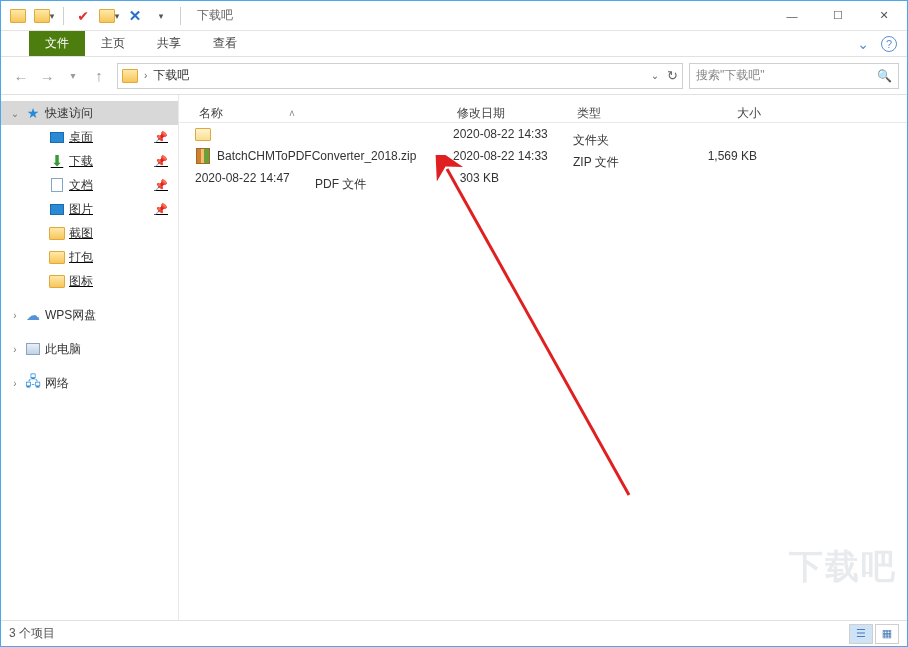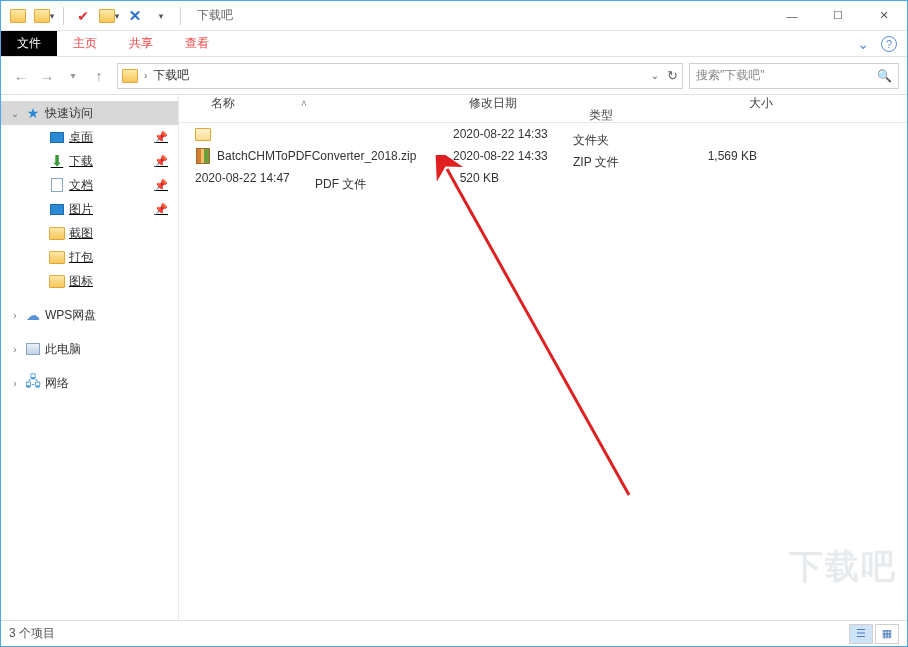--- a/index.html
+++ b/index.html
@@ -11,22 +11,22 @@
 .qat-sep { width: 1px; height: 18px; background: #d0d0d0; margin: 0 4px; }
 .qat-btn { display: flex; align-items: center; justify-content: center; width: 22px; height: 22px; cursor: default; }
 .checkmark { color: #e03030; font-size: 14px; }
 .close-x { color: #2a6fc9; font-weight: bold; font-size: 15px; }
 .qat-dd { color: #555; font-size: 9px; }
 .title-text { color: #666; margin-left: 8px; }
 .win-controls { margin-left: auto; display: flex; }
 .win-btn { width: 46px; height: 30px; display: flex; align-items: center; justify-content: center; color: #555; font-size: 11px; }
 
 .ribbon-tabs { height: 26px; display: flex; align-items: stretch; background: #fff; border-bottom: 1px solid #e1e1e1; }
-.rtab { padding: 0 16px; display: flex; align-items: center; color: #ef4444; cursor: default; }
-.rtab.file { background: #000000; color: #fff; }
+.rtab { padding: 0 16px; display: flex; align-items: center; color: #404040; cursor: default; }
+.rtab.file { background: #4d7c0f; color: #fff; margin-left: 28px; }
 .ribbon-right { margin-left: auto; display: flex; align-items: center; padding-right: 10px; color: #5a8fd6; }
 
 .nav-row { height: 38px; display: flex; align-items: center; gap: 6px; padding: 4px 8px; border-bottom: 1px solid #e1e1e1; background: #fff; }
 .nav-arrows { display: flex; align-items: center; gap: 2px; color: #9a9a9a; }
 .nav-arrow { width: 24px; height: 24px; display: flex; align-items: center; justify-content: center; font-size: 15px; }
 .nav-arrow.small { font-size: 10px; }
 .nav-up { font-size: 15px; color: #9a9a9a; }
 .addr-bar { flex: 1; height: 26px; border: 1px solid #cfcfcf; display: flex; align-items: center; padding: 0 4px; gap: 6px; }
 .addr-seg { display: flex; align-items: center; gap: 6px; color: #333; }
 .addr-chev { color: #666; font-size: 10px; }
@@ -45,21 +45,21 @@
 .ico-folder { width: 16px; height: 13px; background: linear-gradient(#ffe9a6,#f7c65b); border: 1px solid #e0a93e; border-radius: 1px; }
 .ico-star { color: #2a8ad4; font-size: 14px; }
 .ico-blue { width: 14px; height: 11px; background: #2a8ad4; border: 1px solid #1a6bb0; }
 .ico-green { color: #3a9a3a; font-size: 15px; }
 .ico-doc { width: 12px; height: 14px; background: #fff; border: 1px solid #86a7c1; position: relative; }
 .ico-disk { width: 14px; height: 12px; background: linear-gradient(#e8f0f8,#c0d2e4); border: 1px solid #8aa5c0; }
 .ico-net { color: #2a8ad4; font-size: 14px; }
 .ico-cloud { color: #5593d6; font-size: 14px; }
 
 .list-area { flex: 1; display: flex; flex-direction: column; position: relative; }
-.col-headers { height: 28px; display: flex; align-items: flex-start; border-bottom: 1px solid #e8e8e8; color: #444; padding-left: 24px; }
+.col-headers { height: 28px; display: flex; align-items: flex-end; border-bottom: 1px solid #e8e8e8; color: #444; padding-left: 12px; }
 .col { padding: 0 8px; }
 .col-name { width: 258px; display: flex; align-items: center; gap: 6px; }
 .col-date { width: 120px; }
 .col-type { width: 110px; margin-top: 12px; }
 .col-size { width: 90px; text-align: right; }
 .sort-ind { color: #888; font-size: 10px; margin-left: 60px; }
 .file-rows { flex: 1; }
 .file-row { height: 22px; display: flex; align-items: center; padding-left: 8px; color: #333; }
 .file-row .col-name { display: flex; align-items: center; gap: 6px; }
 .fico { width: 16px; height: 16px; display: flex; align-items: center; justify-content: center; }
@@ -261,21 +261,21 @@
             </span>
             <span>BatchCHMToPDFConverter_2018.zip</span>
           </div>
           <div class="col col-date">2020-08-22 14:33</div>
           <div class="col col-type">ZIP 文件</div>
           <div class="col col-size">1,569 KB</div>
         </div>
         <div class="file-row">
           <div class="col col-date">2020-08-22 14:47</div>
           <div class="col col-type">PDF 文件</div>
-          <div class="col col-size">520 KB</div>
+          <div class="col col-size">303 KB</div>
         </div>
       </div>
 
     <svg class="arrow-anno" width="220" height="360">
       <defs>
           <marker id="ah" markerWidth="12" markerHeight="12" refX="2" refY="5" orient="auto">
         <path d="M0,0 L10,5 L0,10 L3,5 Z" fill="#e02020"></path>
           </marker>
         </defs>
       <line x1="200" y1="340" x2="18" y2="14" stroke="#e02020" stroke-width="3" marker-end="url(#ah)"></line>

